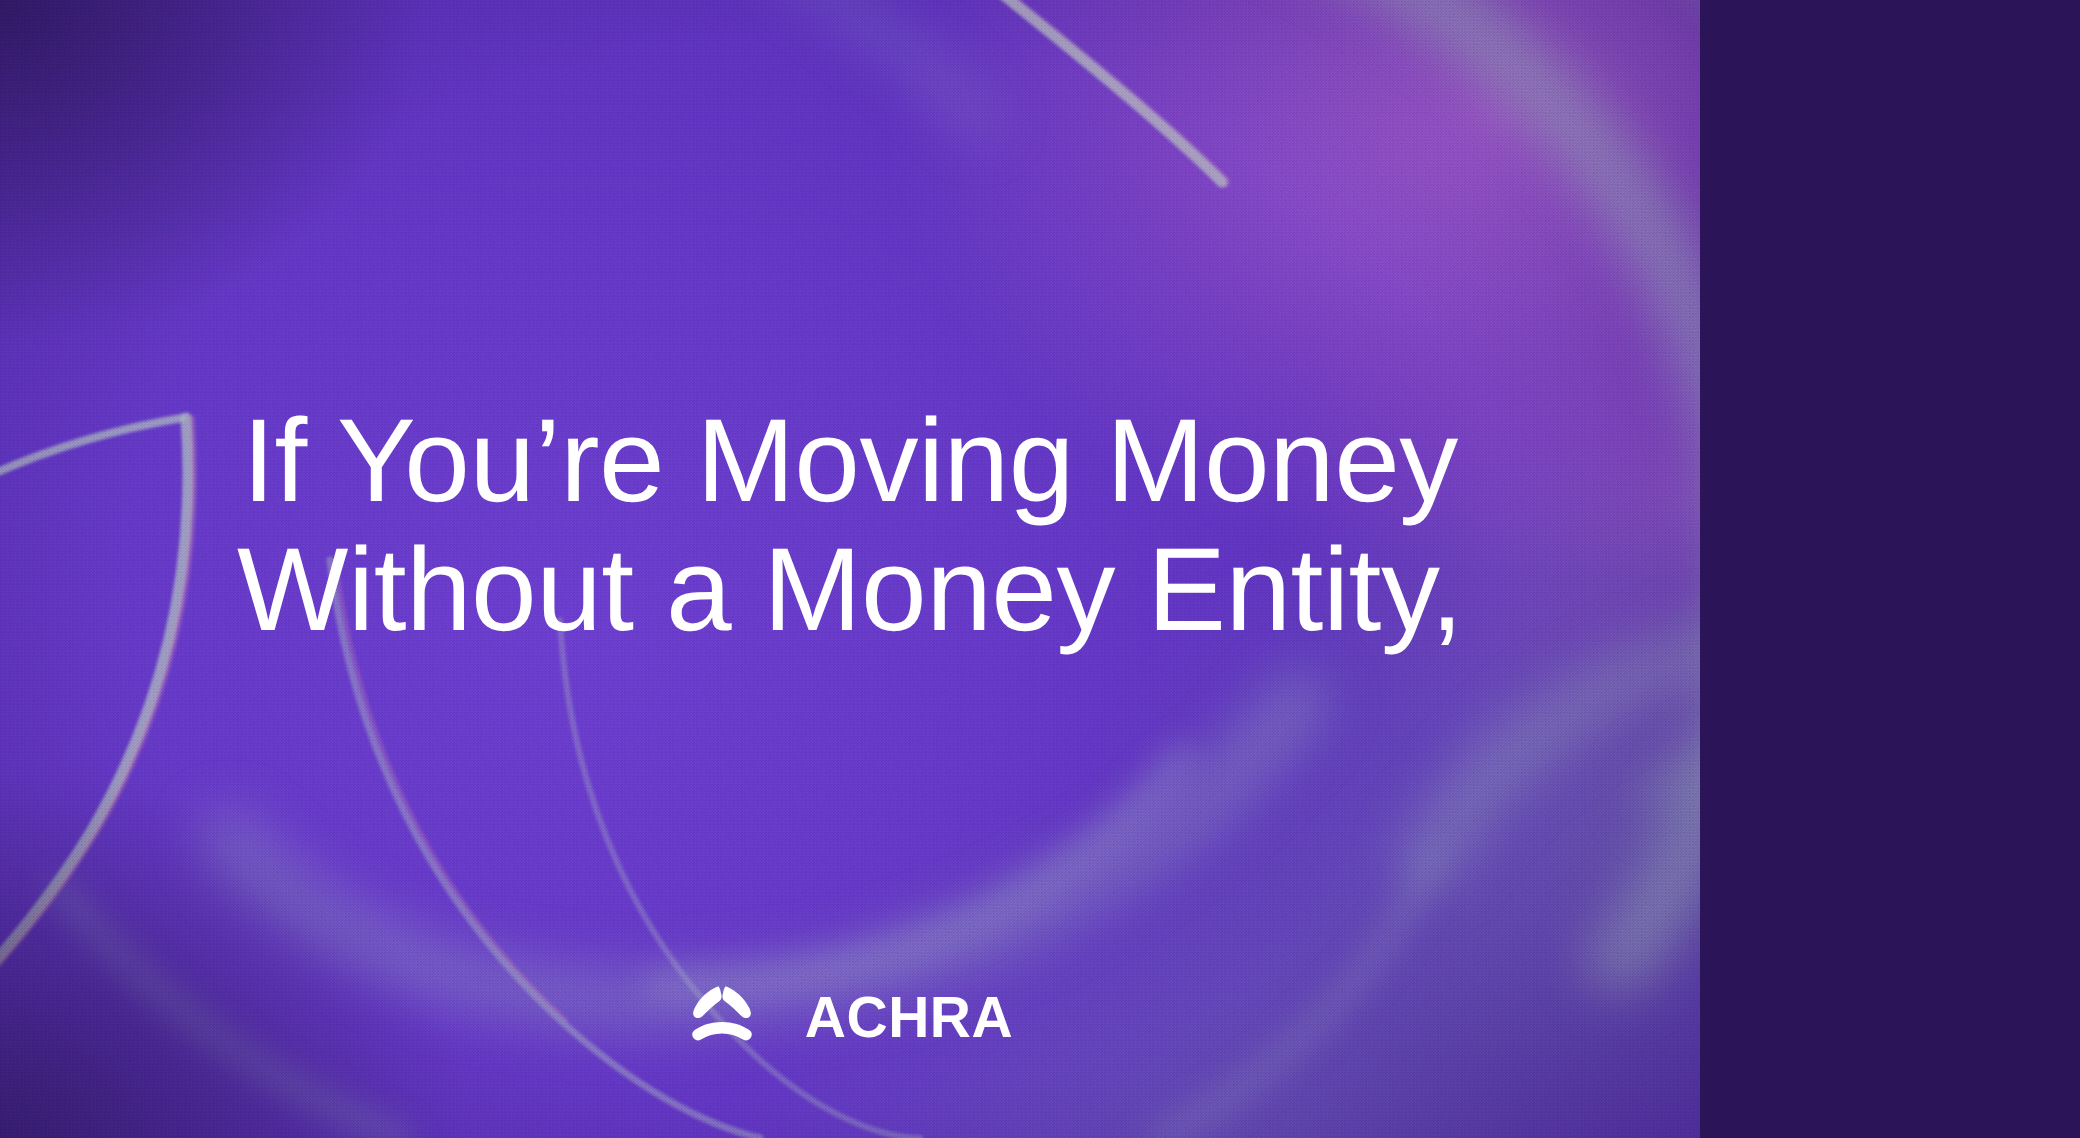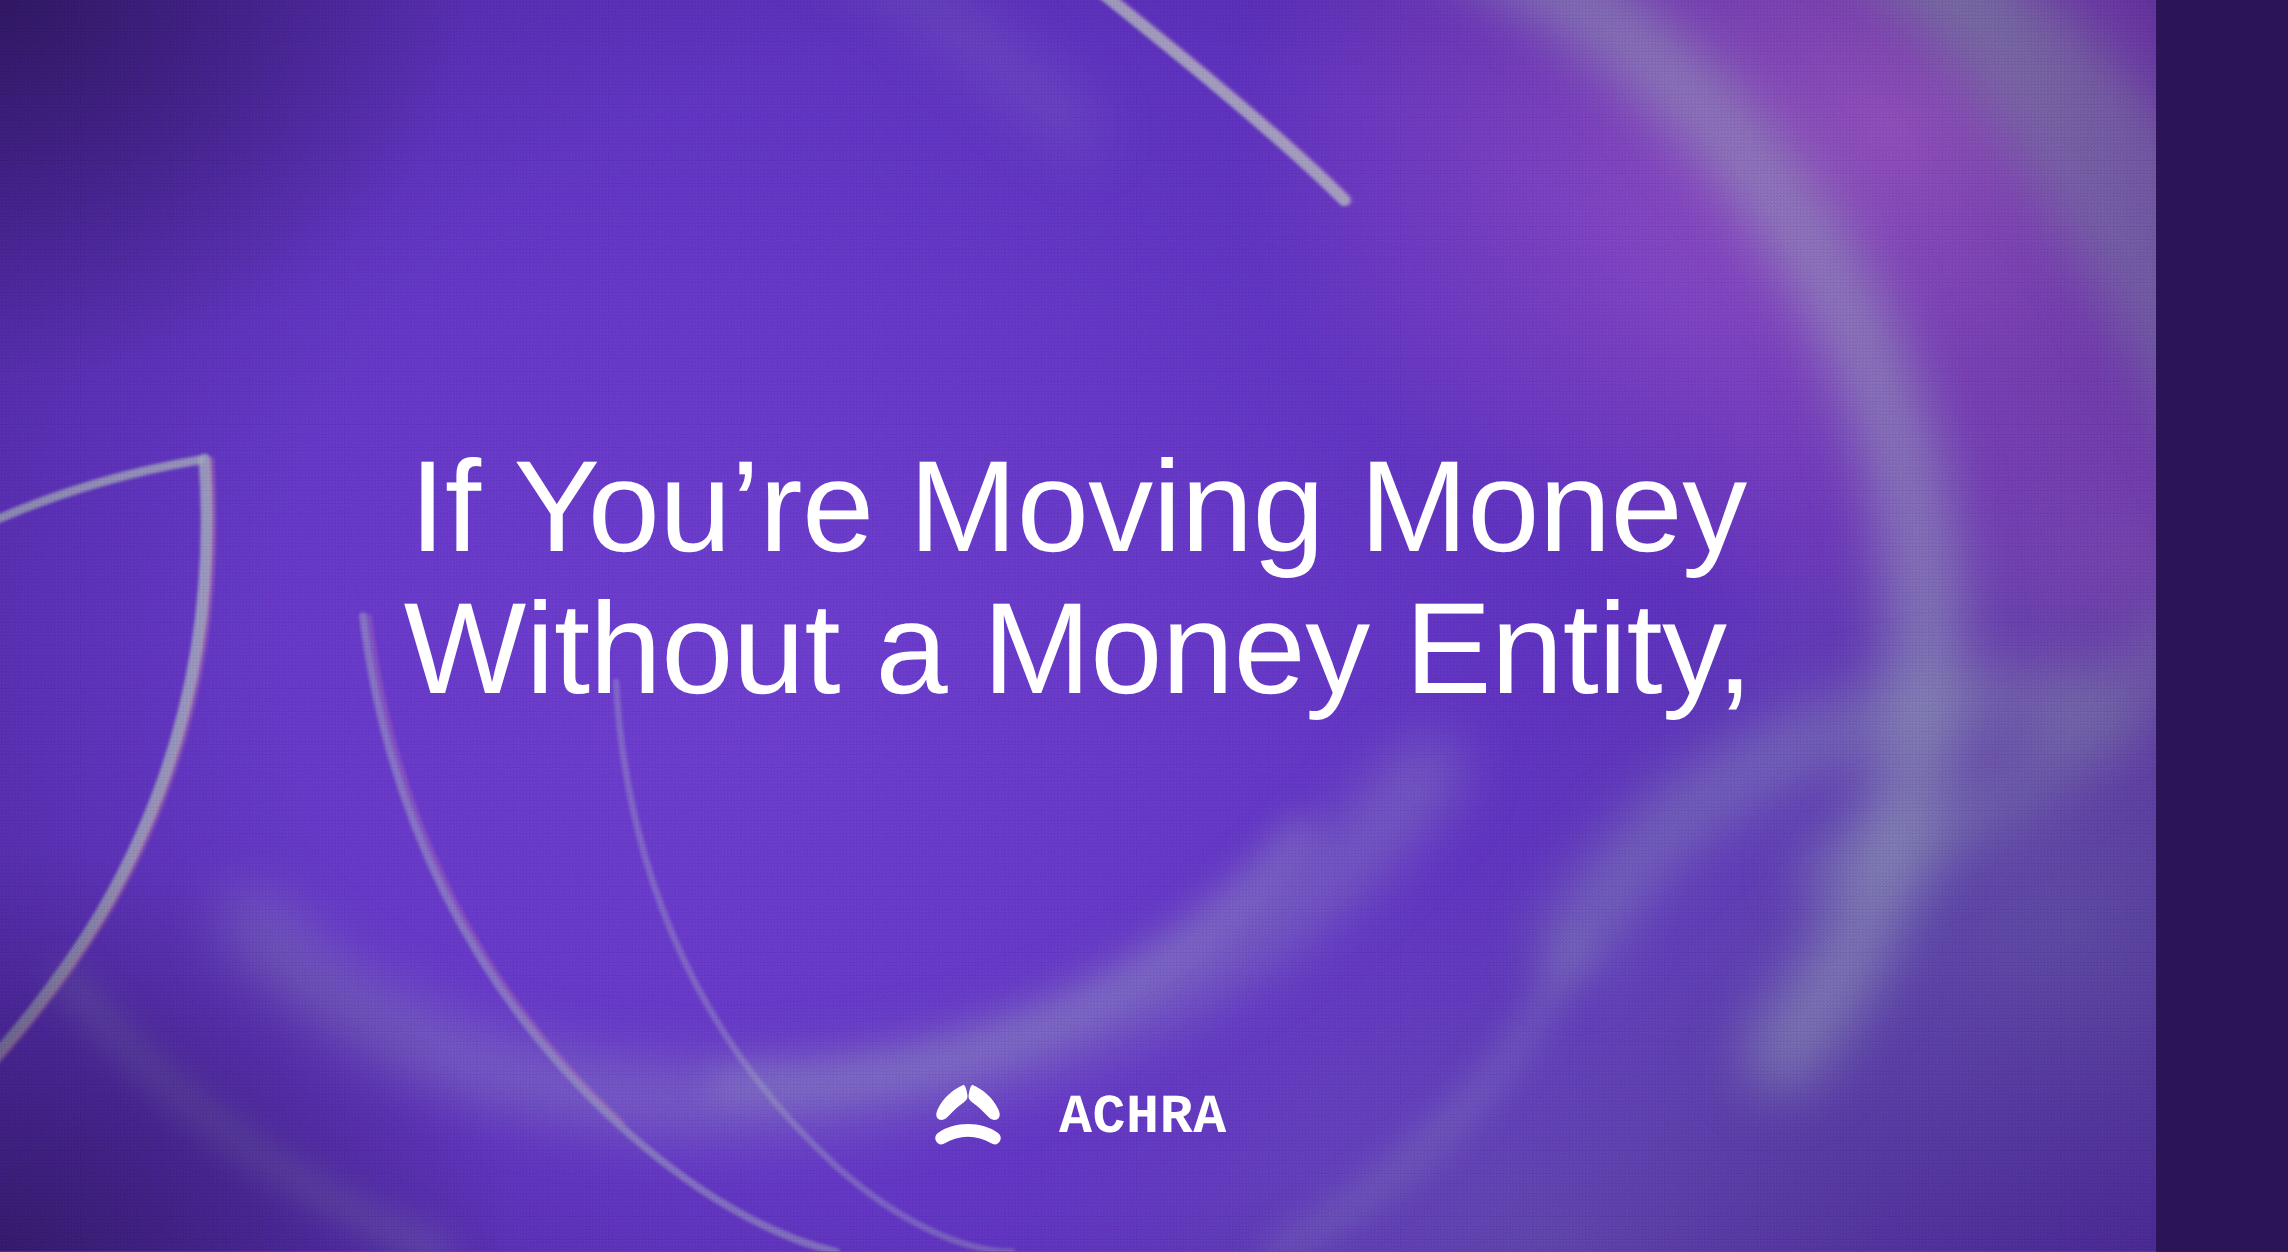--- a/index.html
+++ b/index.html
@@ -2,24 +2,24 @@
 <html><head>
 <meta charset="utf-8">
 <style>
   html, body {
     margin: 0;
     padding: 0;
     background: #2b1458;
   }
   #stage {
     position: relative;
-    width: 1960px;
+    width: 1700px;
     height: 1138px;
     overflow: hidden;
-    background: #ef4444;
+    background: #7f1d1d;
     font-family: "Liberation Sans", sans-serif;
   }
 
   
   .bg-layer {
     position: absolute;
     inset: 0;
     pointer-events: none;
   }
 
@@ -111,25 +111,25 @@
     left: 0; right: 0;
     top: 982px;
     display: flex;
     justify-content: center;
     align-items: center;
     gap: 22px;
   }
   .logo-mark { width: 70px; height: 70px; display: block; }
   .logo-word {
     color: #ffffff;
-    font-size: 50px;
+    font-size: 57px;
     font-weight: 700;
     letter-spacing: 0.5px;
     line-height: 1;
-    font-family: Liberation Mono, monospace;
+    font-family: Liberation Sans, sans-serif;
     margin-left: 26px;
   }
 </style>
 </head>
 <body>
 
 <div id="stage">
 
   <div class="bg-layer bg-base"></div>
   <div class="bg-layer bg-magenta"></div>

